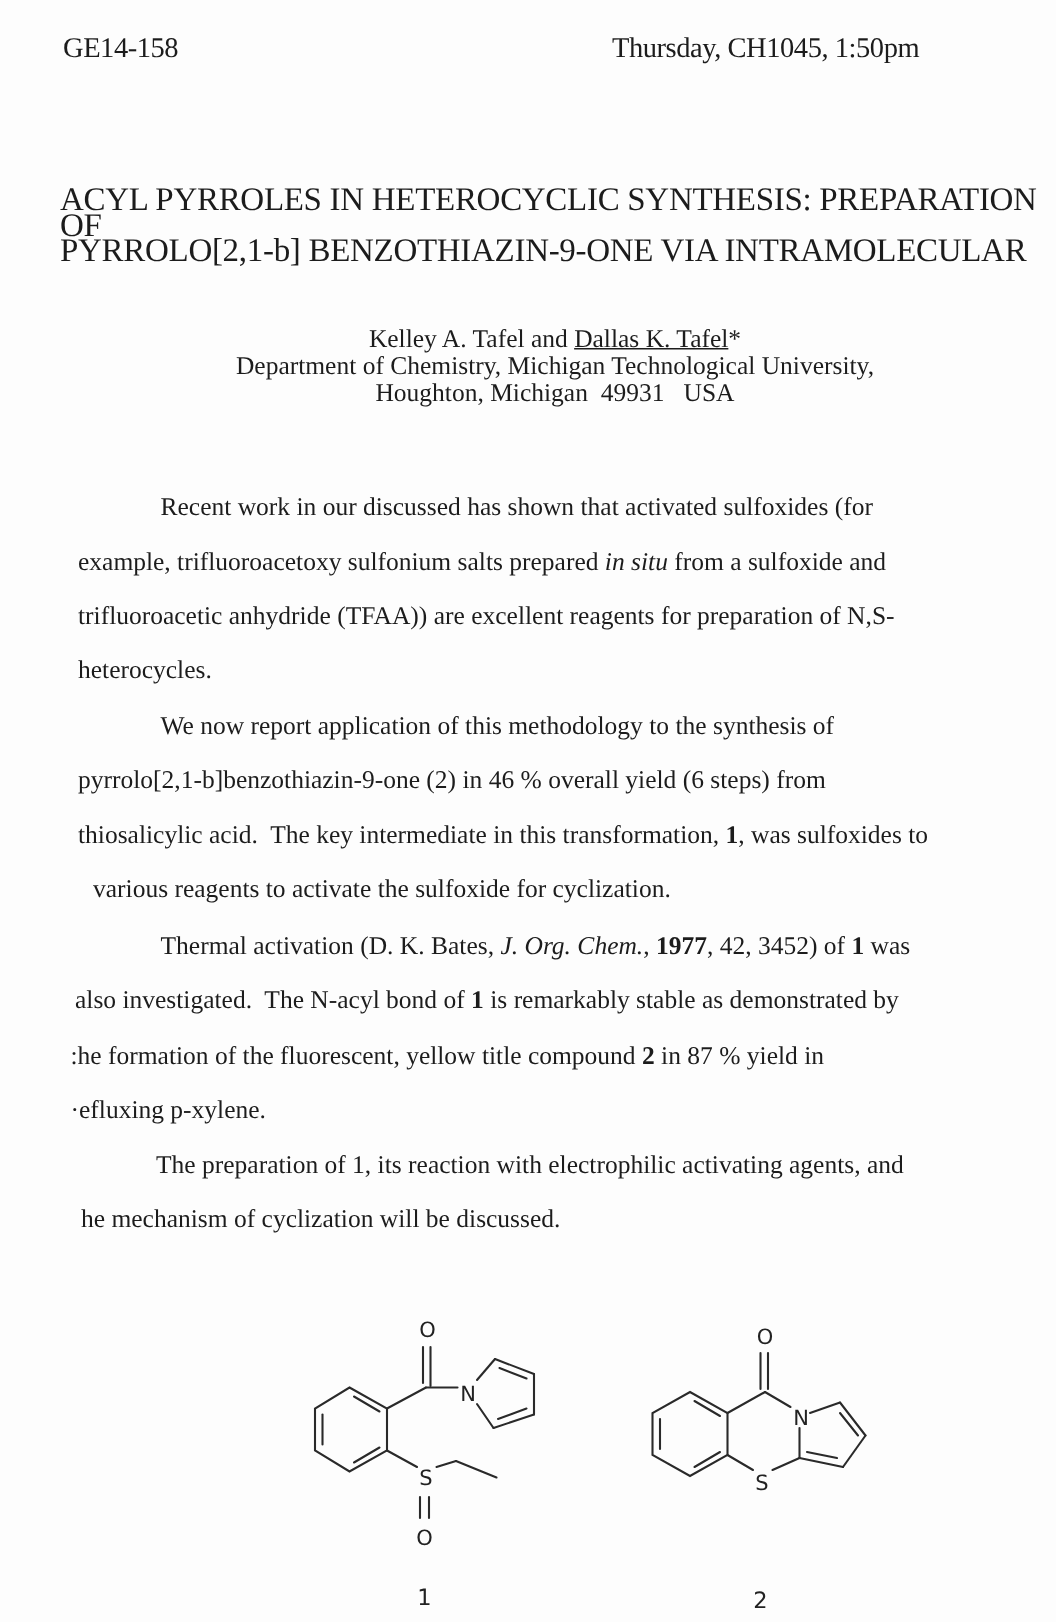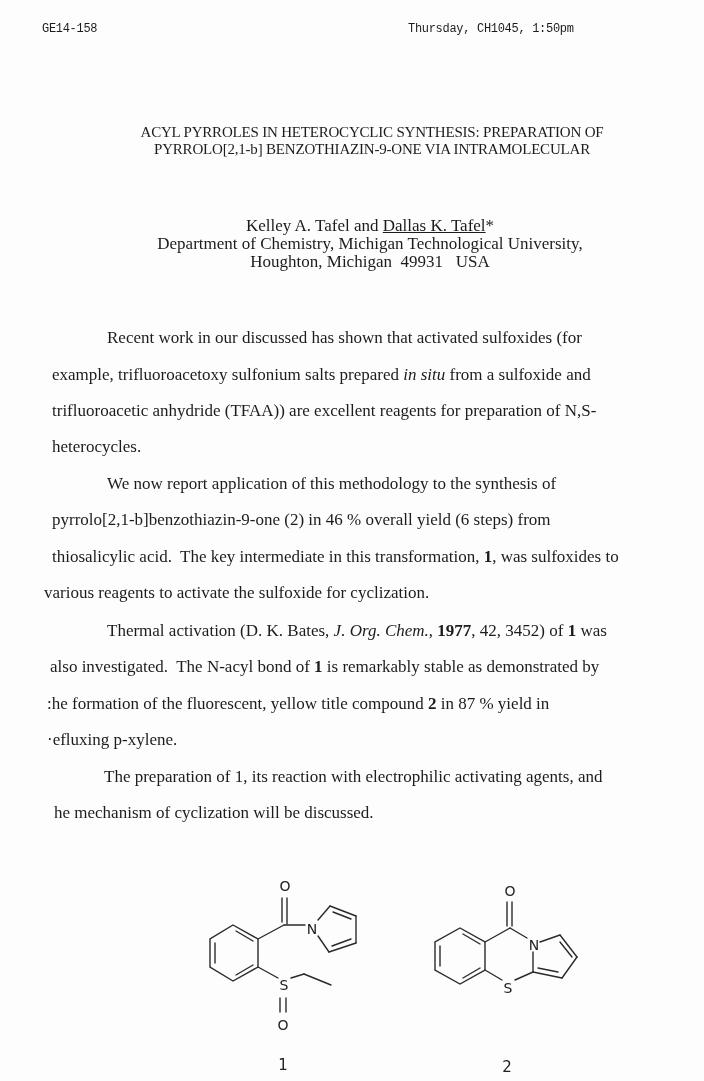--- a/index.html
+++ b/index.html
@@ -1,39 +1,39 @@
 <!DOCTYPE html>
 <html><head>
 <meta charset="utf-8">
 <style>
   html, body { margin: 0; padding: 0; }
   body {
     width: 704px; height: 1081px; background: #fdfdfd; position: relative; overflow: hidden;
     color: #1c1c1c;
   }
-  .mono { font-family: Liberation Mono, monospace; font-size: 12px; position: absolute; top: 22px; letter-spacing: -0.3px; }
+  .mono { font-family: Liberation Serif, serif; font-size: 19px; position: absolute; top: 22px; letter-spacing: -0.3px; }
   #abstract-id { left: 42px; }
   #session-info { left: 408px; }
   .serif { font-family: "Liberation Serif", "DejaVu Serif", serif; }
   .title {
-    position: absolute; top: 124px; left: 40px; width: 664px; text-align: center;
-    font-size: 15px; line-height: 17px; letter-spacing: -0.2px;
+    position: absolute; top: 124px; left: 40px; width: 664px; text-align: left;
+    font-size: 22px; line-height: 17px; letter-spacing: -0.2px;
   }
   .authors {
     position: absolute; top: 217px; left: 60px; width: 620px; text-align: center;
     font-size: 17px; line-height: 18px;
   }
   .authors u { text-decoration: underline; }
   .body-text {
     position: absolute; left: 0; width: 704px; font-size: 17px;
   }
   .line { position: absolute; white-space: nowrap; }
   .indent { left: 107px; }
   .flush { left: 52px; }
-  .flush0 { left: 44px; text-align: center; }
+  .flush0 { left: 62px; text-align: center; }
   b { font-weight: bold; }
   i { font-style: italic; }
   svg#structures { position: absolute; left: 0; top: 860px; }
   .atom { font-family: "DejaVu Sans", "Liberation Sans", sans-serif; font-size: 14px; fill: #222; }
   .cmpd { font-family: "DejaVu Sans", "Liberation Sans", sans-serif; font-size: 15px; fill: #222; }
 </style>
 </head>
 <body>
 
 <div id="abstract-id" class="mono">GE14-158</div>

